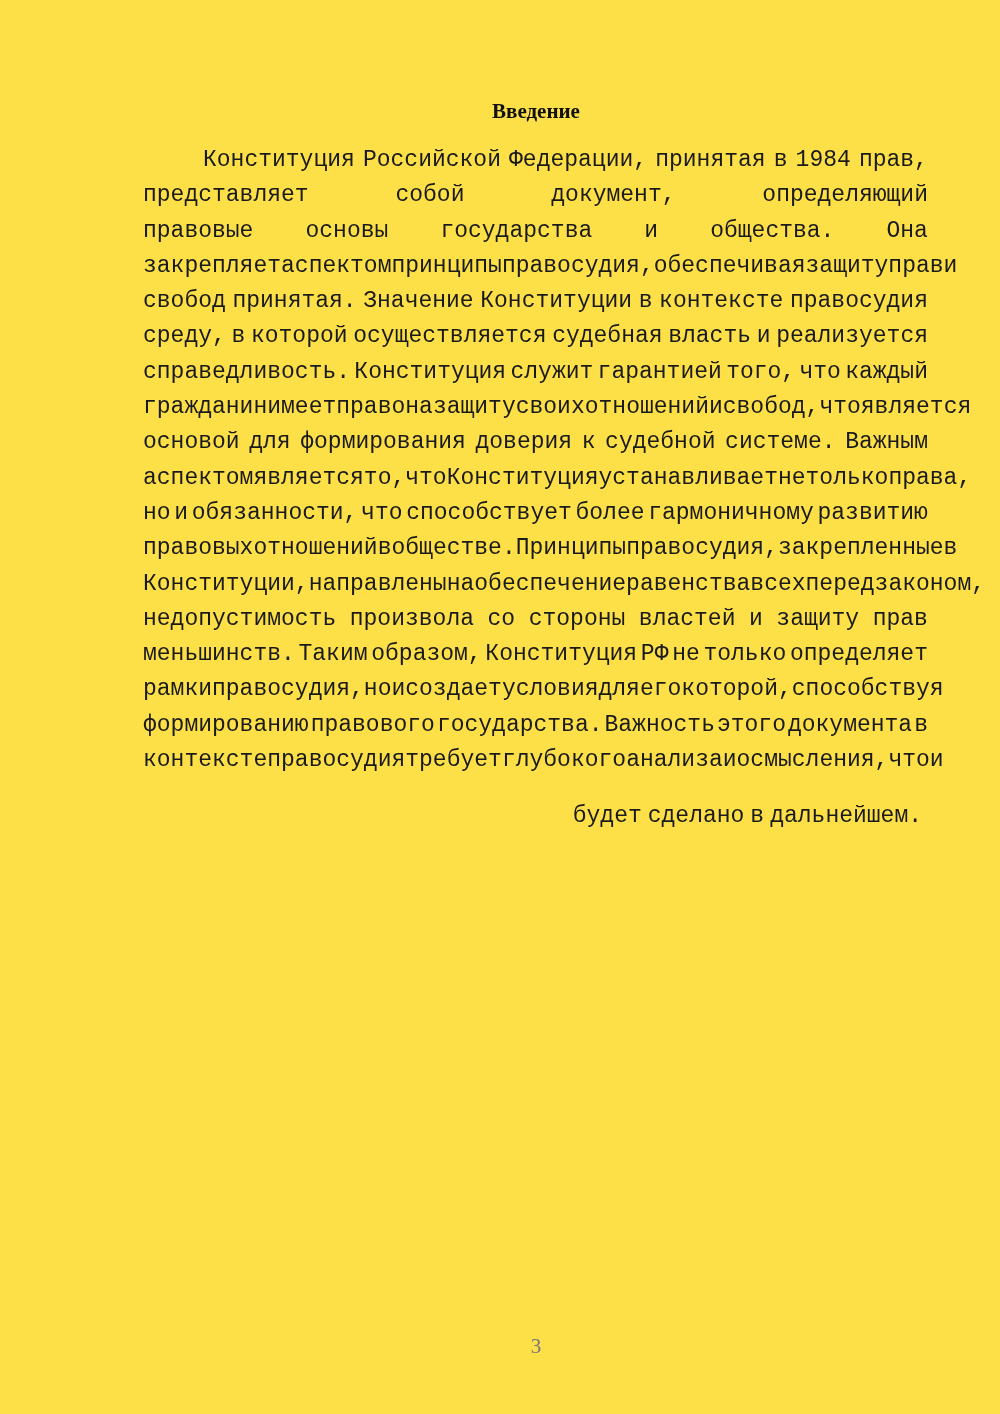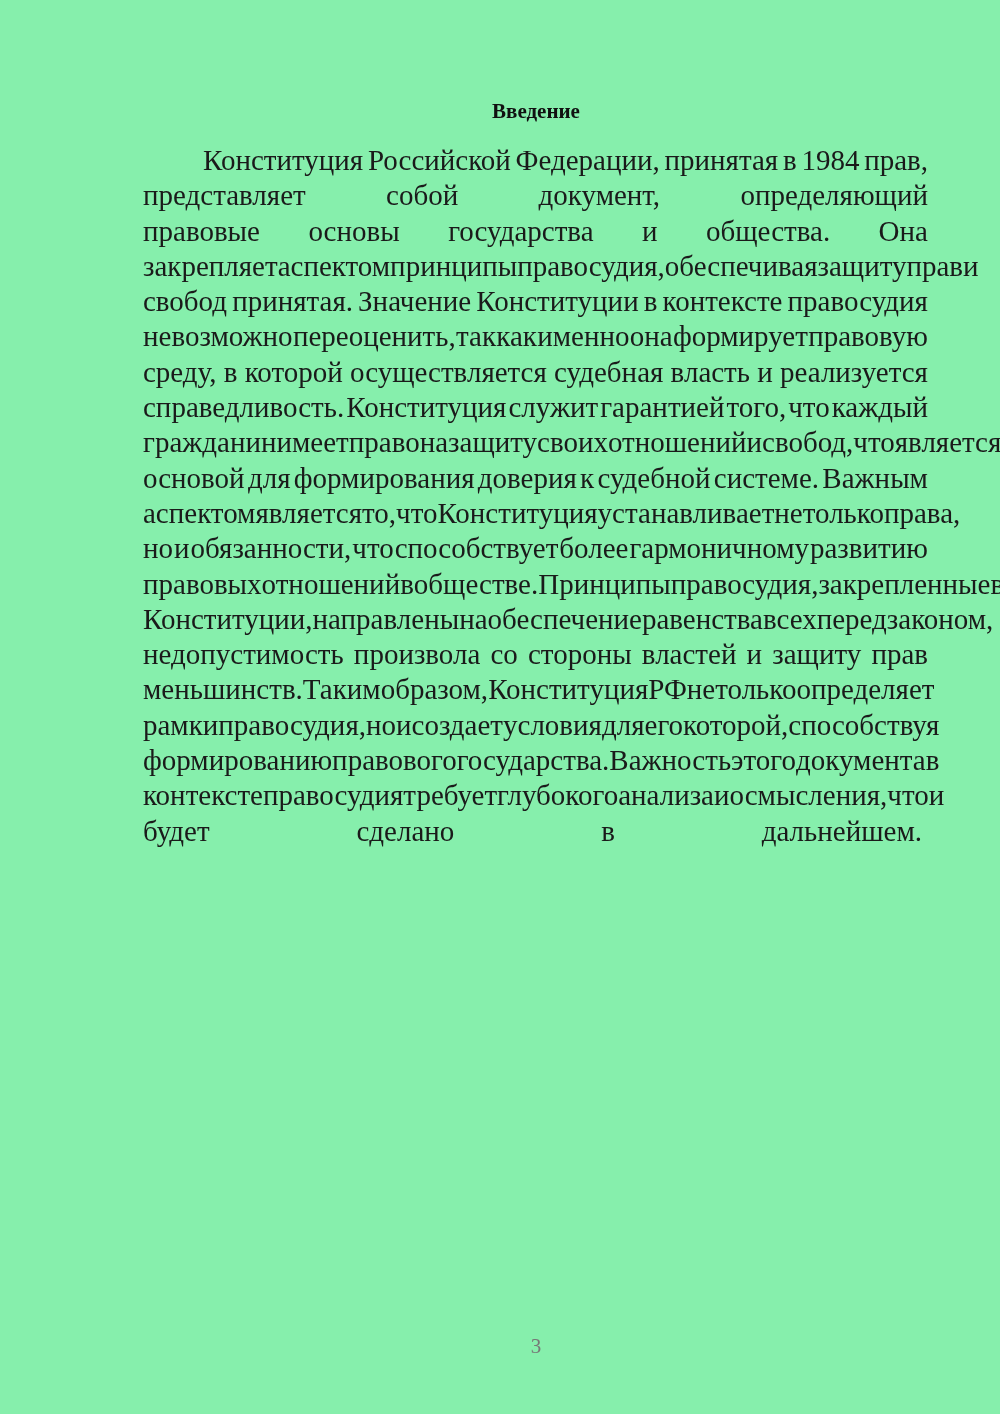--- a/index.html
+++ b/index.html
@@ -12,21 +12,21 @@
       height: 1414px;
       position: relative;
       overflow: hidden;
       font-family: "Liberation Serif", "DejaVu Serif", serif;
       color: #1a1a1a;
     }
     .page {
       position: absolute;
       left: 0; top: 0;
       width: 1000px; height: 1414px;
-      background: #86efac;
+      background: #fde047;
     }
     .title {
       position: absolute;
       top: 97px;
       left: 0;
       width: 1072px;
       text-align: center;
       font-weight: bold;
       font-size: 21px;
       line-height: 28px;
@@ -35,27 +35,28 @@
     .body-text {
       position: absolute;
       top: 143px;
       left: 143px;
       width: 785px;
     }
     
     .jline {
       display: flex;
       justify-content: space-between;
-      font-size: 29px;
+      font-size: 23px;
       height: 35.3px;
       line-height: 35.3px;
       white-space: nowrap;
+      font-family: Liberation Mono, monospace;
     }
     .jline.first { padding-left: 60px; }
-    .jline.last { justify-content: space-between; }
+    .jline.last { justify-content: flex-end; margin-top: 21px; }
     .jline.last .w { margin-right: 6px; }
     .page-number {
       position: absolute;
       top: 1334px;
       left: 0;
       width: 1072px;
       text-align: center;
       font-size: 21px;
       color: #777;
     }
@@ -101,30 +102,20 @@
         <span class="w">и</span>
       </div>
     <div class="jline">
         <span class="w">свобод</span>
         <span class="w">принятая.</span>
         <span class="w">Значение</span>
         <span class="w">Конституции</span>
         <span class="w">в</span>
         <span class="w">контексте</span>
         <span class="w">правосудия</span>
-      </div>
-    <div class="jline">
-        <span class="w">невозможно</span>
-        <span class="w">переоценить,</span>
-        <span class="w">так</span>
-        <span class="w">как</span>
-        <span class="w">именно</span>
-        <span class="w">она</span>
-        <span class="w">формирует</span>
-        <span class="w">правовую</span>
       </div>
     <div class="jline">
         <span class="w">среду,</span>
         <span class="w">в</span>
         <span class="w">которой</span>
         <span class="w">осуществляется</span>
         <span class="w">судебная</span>
         <span class="w">власть</span>
         <span class="w">и</span>
         <span class="w">реализуется</span>

